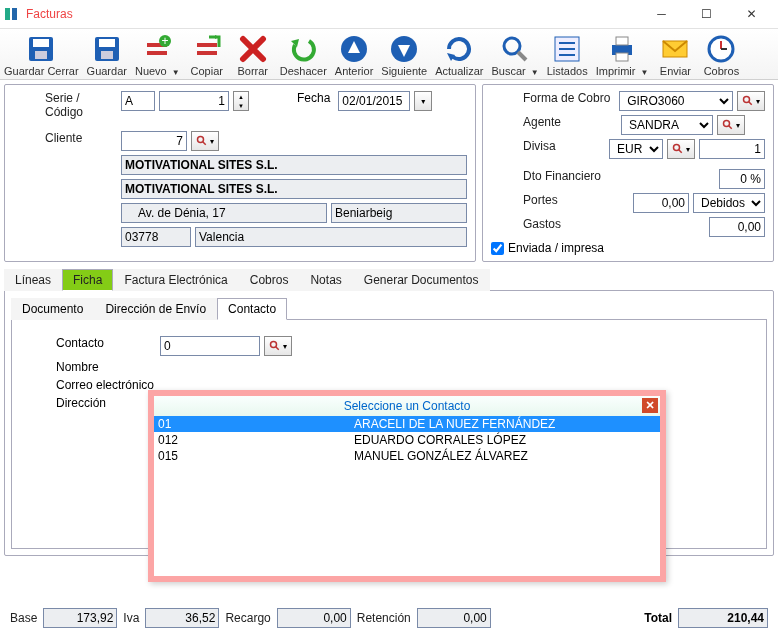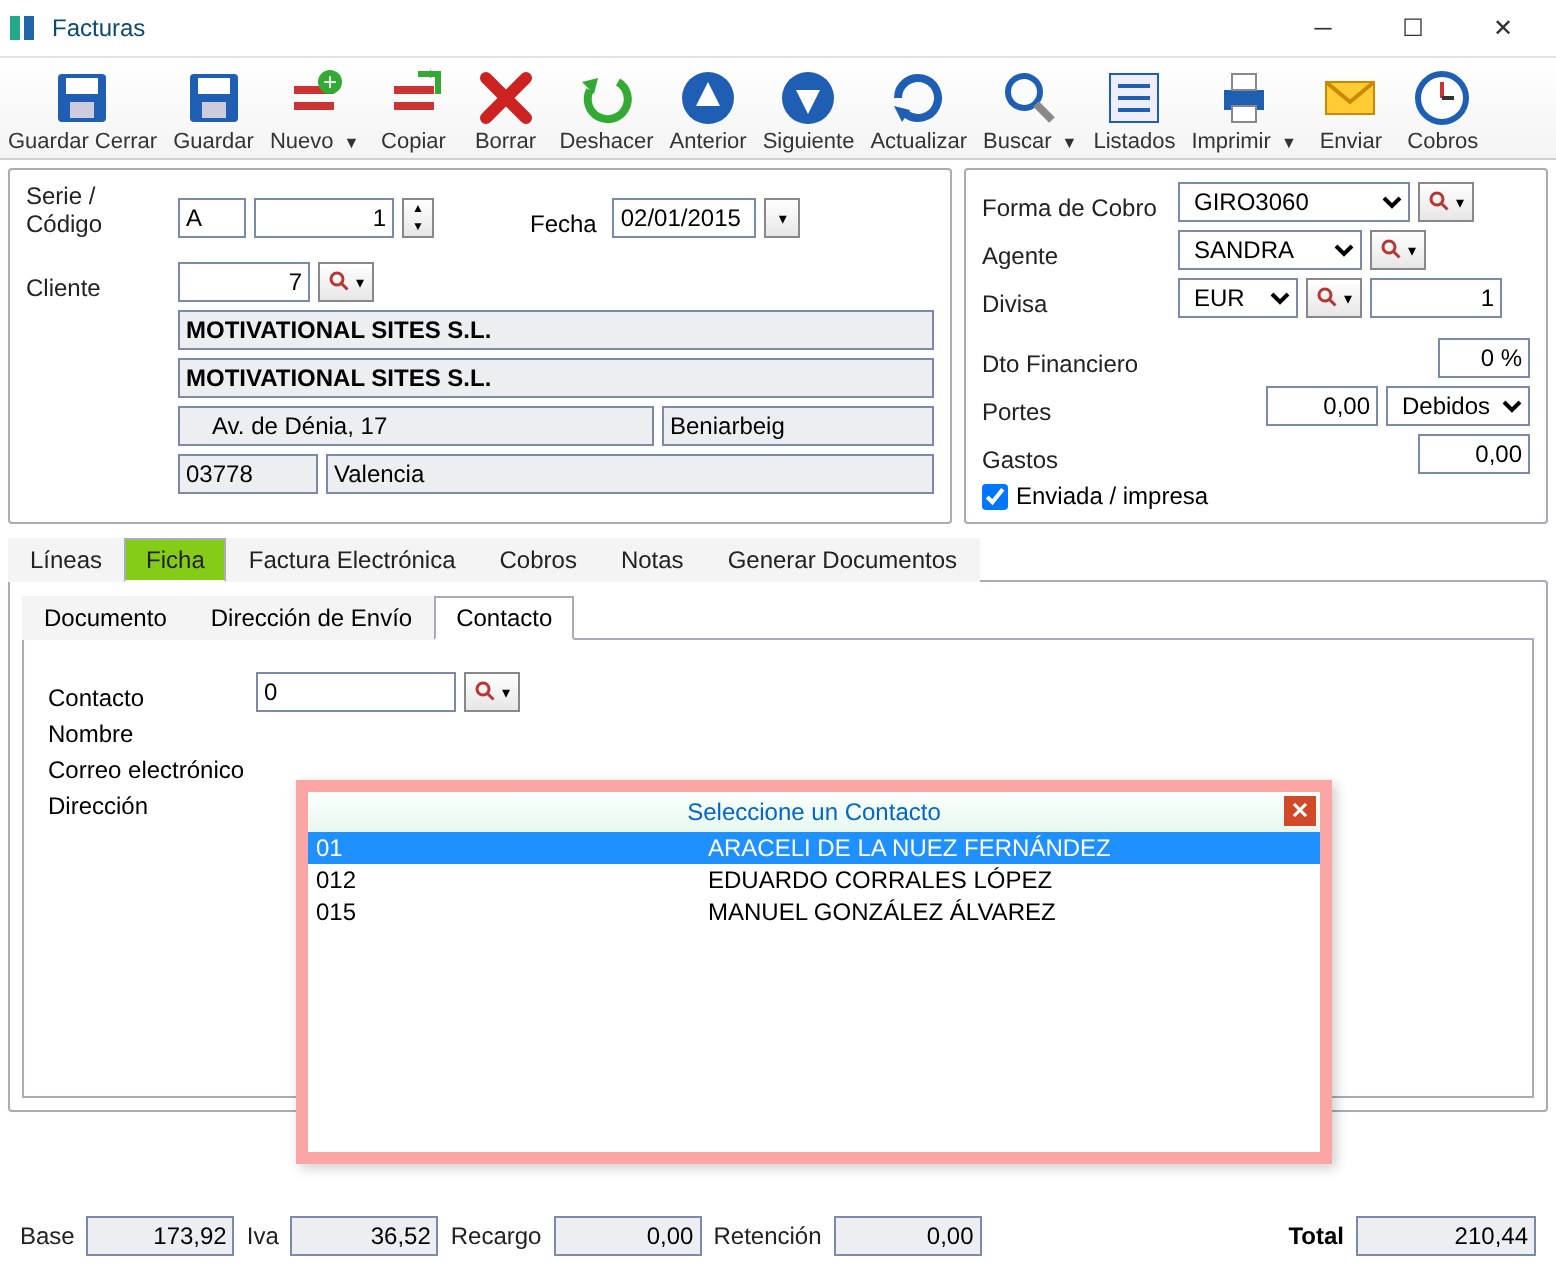--- a/index.html
+++ b/index.html
@@ -1,33 +1,33 @@
 <!DOCTYPE html>
 <html><head>
 <meta charset="utf-8">
 <style>
 * { box-sizing: border-box; margin: 0; padding: 0; font-family: "Segoe UI", Tahoma, sans-serif; font-size: 12px; }
 body { background: #fff; width: 778px; height: 634px; overflow: hidden; }
 .titlebar { height: 28px; display: flex; align-items: center; padding: 0 4px; background: #fff; }
 .titlebar .logo { width: 16px; height: 16px; margin-right: 6px; }
-.titlebar .title { flex: 1; color: #0c4a6e; }
+.titlebar .title { flex: 1; color: #ef4444; }
 .titlebar .winbtn { width: 45px; height: 28px; display: flex; align-items: center; justify-content: center; color: #333; }
 
 .toolbar { display: flex; background: linear-gradient(#fff,#f4f4f4); padding: 2px 0; border-top: 1px solid #e2e2e2; border-bottom: 1px solid #d0d0d0; }
 .tbtn { display: flex; flex-direction: column; align-items: center; justify-content: center; padding: 2px 4px 0; min-width: 46px; cursor: pointer; }
 .tbtn .tico { width: 32px; height: 32px; display: flex; align-items: center; justify-content: center; }
 .tbtn span.lbl { font-size: 11px; color: #333; white-space: nowrap; }
 .tbtn .drop { font-size: 8px; color: #333; margin-left: 2px; }
 
 .content { padding: 4px; }
 .panel-row { display: flex; gap: 6px; }
 .panel { border: 1px solid #aab; border-radius: 2px; padding: 6px 8px; background: #fff; }
 .panel.left { flex: 1; }
 .panel.right { width: 292px; }
-.frow { display: flex; align-items: flex-end; margin-bottom: 4px; gap: 4px; }
+.frow { display: flex; align-items: flex-start; margin-bottom: 4px; gap: 4px; margin-left: 32px; }
 .flabel { width: 72px; color: #222; }
 .frlabel { width: 94px; color: #222; }
 input.txt, select.sel { border: 1px solid #7a8aa8; height: 20px; padding: 0 3px; background: #fff; }
 input.txt[readonly], .ro { background: #eceef1; }
 .num { text-align: right; }
 .searchbtn { height: 20px; border: 1px solid #888; background: linear-gradient(#fff,#e6e6e6); display: inline-flex; align-items: center; padding: 0 4px; cursor: pointer; }
 .searchbtn svg { width: 12px; height: 12px; }
 .searchbtn .car { font-size: 8px; margin-left: 2px; }
 .spinbtn { width: 16px; height: 20px; border: 1px solid #888; background: linear-gradient(#fff,#e6e6e6); display: inline-flex; flex-direction: column; }
 .spinbtn div { flex: 1; font-size: 6px; display: flex; align-items: center; justify-content: center; }
@@ -49,21 +49,21 @@
 .popup .plist { height: 160px; overflow-y: scroll; }
 .popup .prow { display: flex; height: 16px; align-items: center; cursor: pointer; }
 .popup .prow.sel { background: #1e90ff; color: #fff; }
 .popup .pcode { width: 200px; padding-left: 4px; }
 .popup .pname { flex: 1; }
 
 .footer { position: absolute; bottom: 4px; left: 4px; right: 4px; height: 24px; display: flex; align-items: center; gap: 6px; padding: 0 6px; }
 .footer .flbl { color: #222; }
 .footer input { width: 74px; }
 .footer .total-lbl { font-weight: bold; margin-left: auto; }
-.footer .total-val { width: 90px; font-weight: normal; text-align: right; border: 1px solid #7a8aa8; height: 20px; padding: 0 3px; background: #eceef1; display: inline-flex; align-items: center; justify-content: flex-end; }
+.footer .total-val { width: 90px; font-weight: bold; text-align: right; border: 1px solid #7a8aa8; height: 20px; padding: 0 3px; background: #eceef1; display: inline-flex; align-items: center; justify-content: flex-end; }
 
 .chk { display: flex; align-items: center; gap: 4px; }
 .chk input { width: 13px; height: 13px; }
 </style>
 </head>
 <body>
 
 <div class="titlebar">
   <svg class="logo" viewBox="0 0 16 16">
       <rect x="1" y="2" width="5" height="12" fill="#2a8"></rect>

